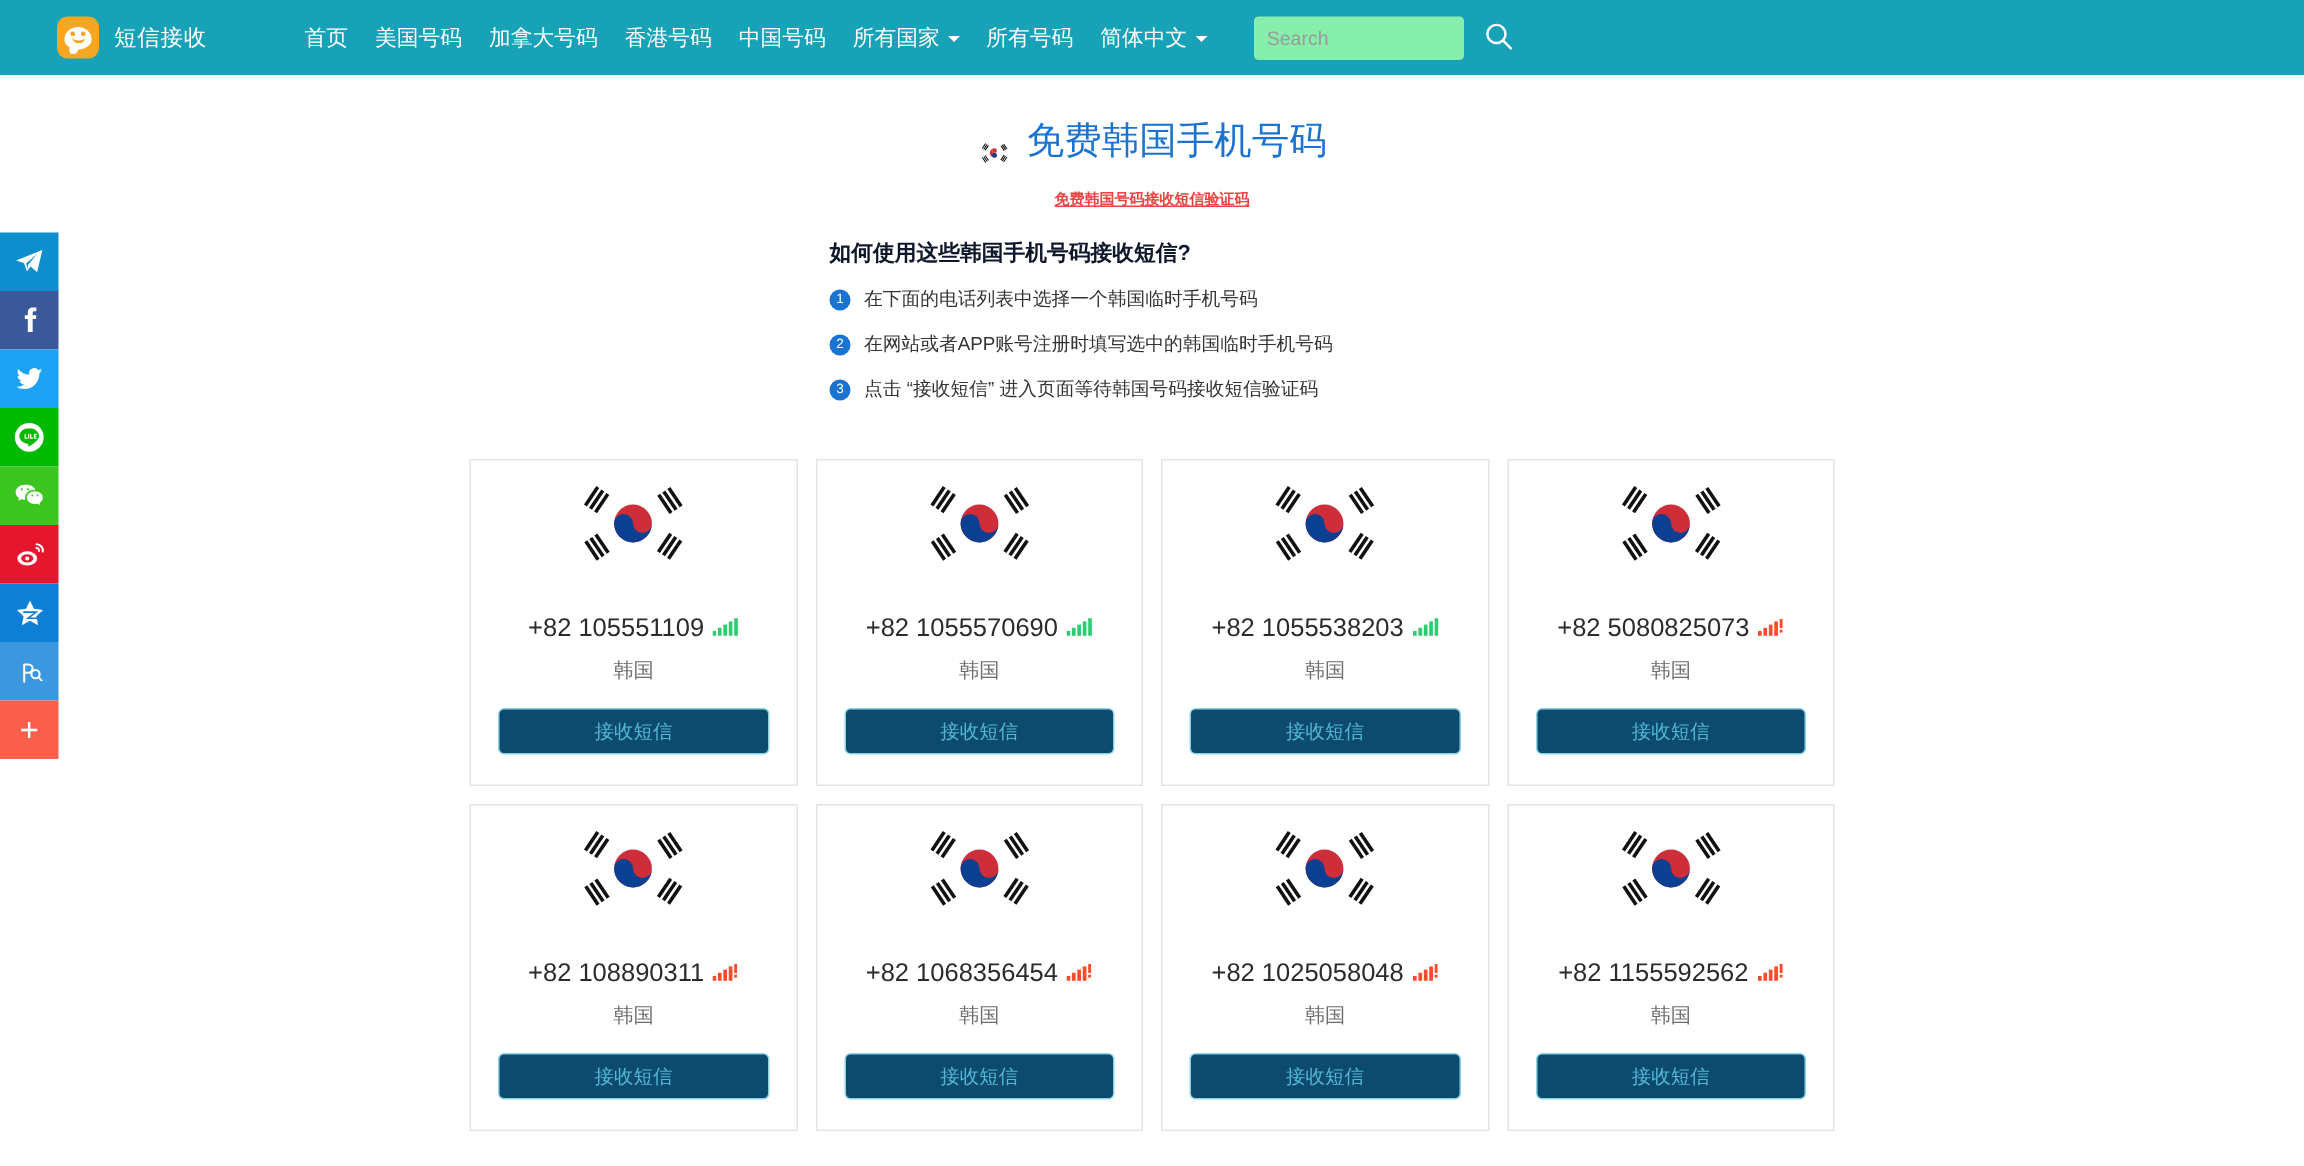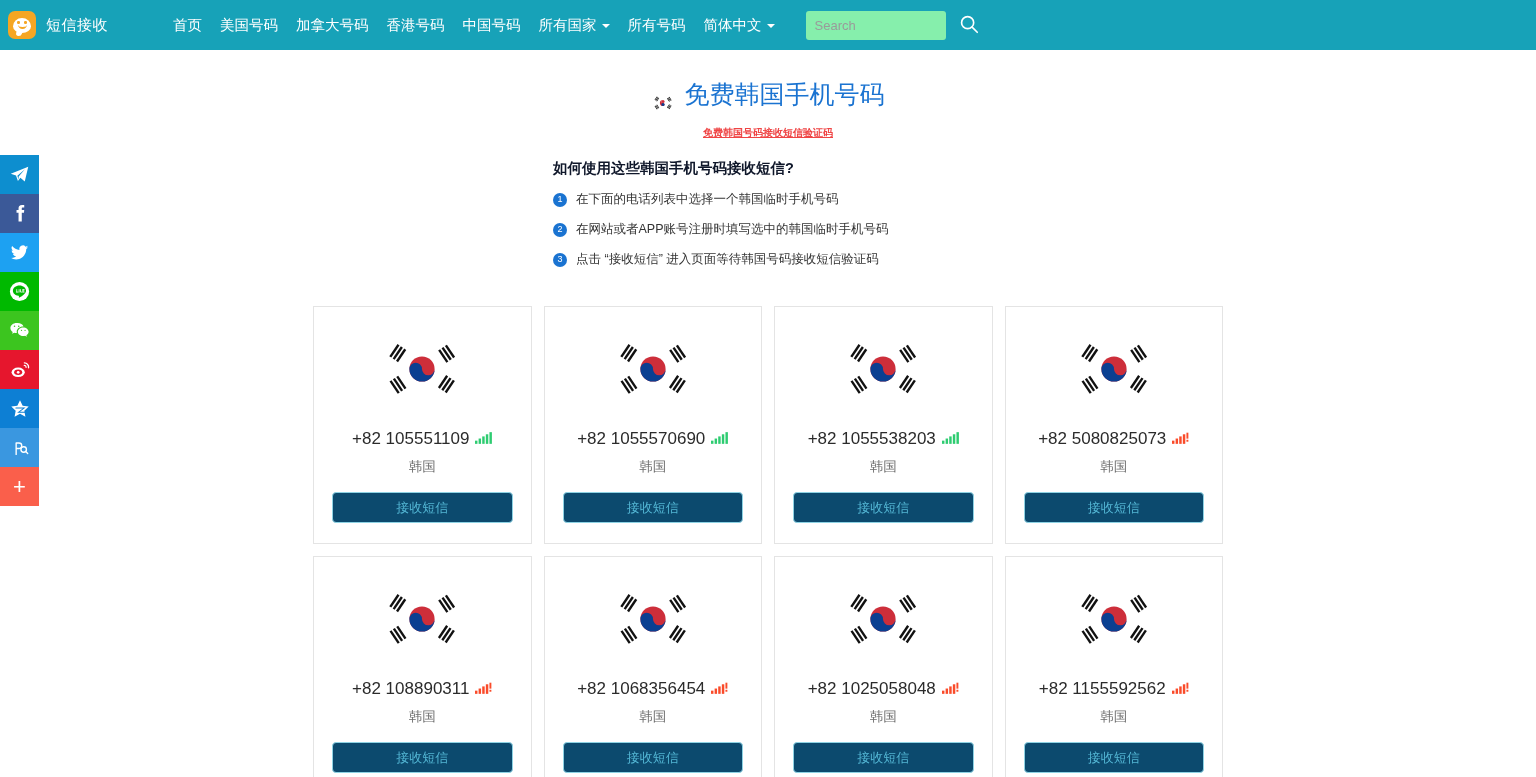--- a/index.html
+++ b/index.html
@@ -17,21 +17,21 @@
     width: 100%;
     height: 50px;
     background: #17a2b8;
     display: flex;
     align-items: center;
     z-index: 30;
   }
   .brand {
     display: flex;
     align-items: center;
-    margin-left: 8px;
+    margin-left: 38px;
     gap: 10px;
     text-decoration: none;
   }
   .brand-logo {
     width: 28px; height: 28px;
     border-radius: 7px;
     background: #f5a623;
     display: flex; align-items: center; justify-content: center;
     position: relative;
   }
@@ -220,21 +220,21 @@
   .grid {
     width: 910px;
     margin: 38px auto 0;
     display: grid;
     grid-template-columns: repeat(4, 1fr);
     gap: 12px;
   }
   .card {
     border: 1px solid #e4e4e4;
     background: #fff;
-    padding: 32px 18px 20px;
+    padding: 12px 18px 20px;
     display: flex;
     flex-direction: column;
     align-items: center;
   }
   .card-flag {
     width: 84px; height: 60px;
     margin-bottom: 30px;
   }
   .card-number {
     font-size: 17px;

